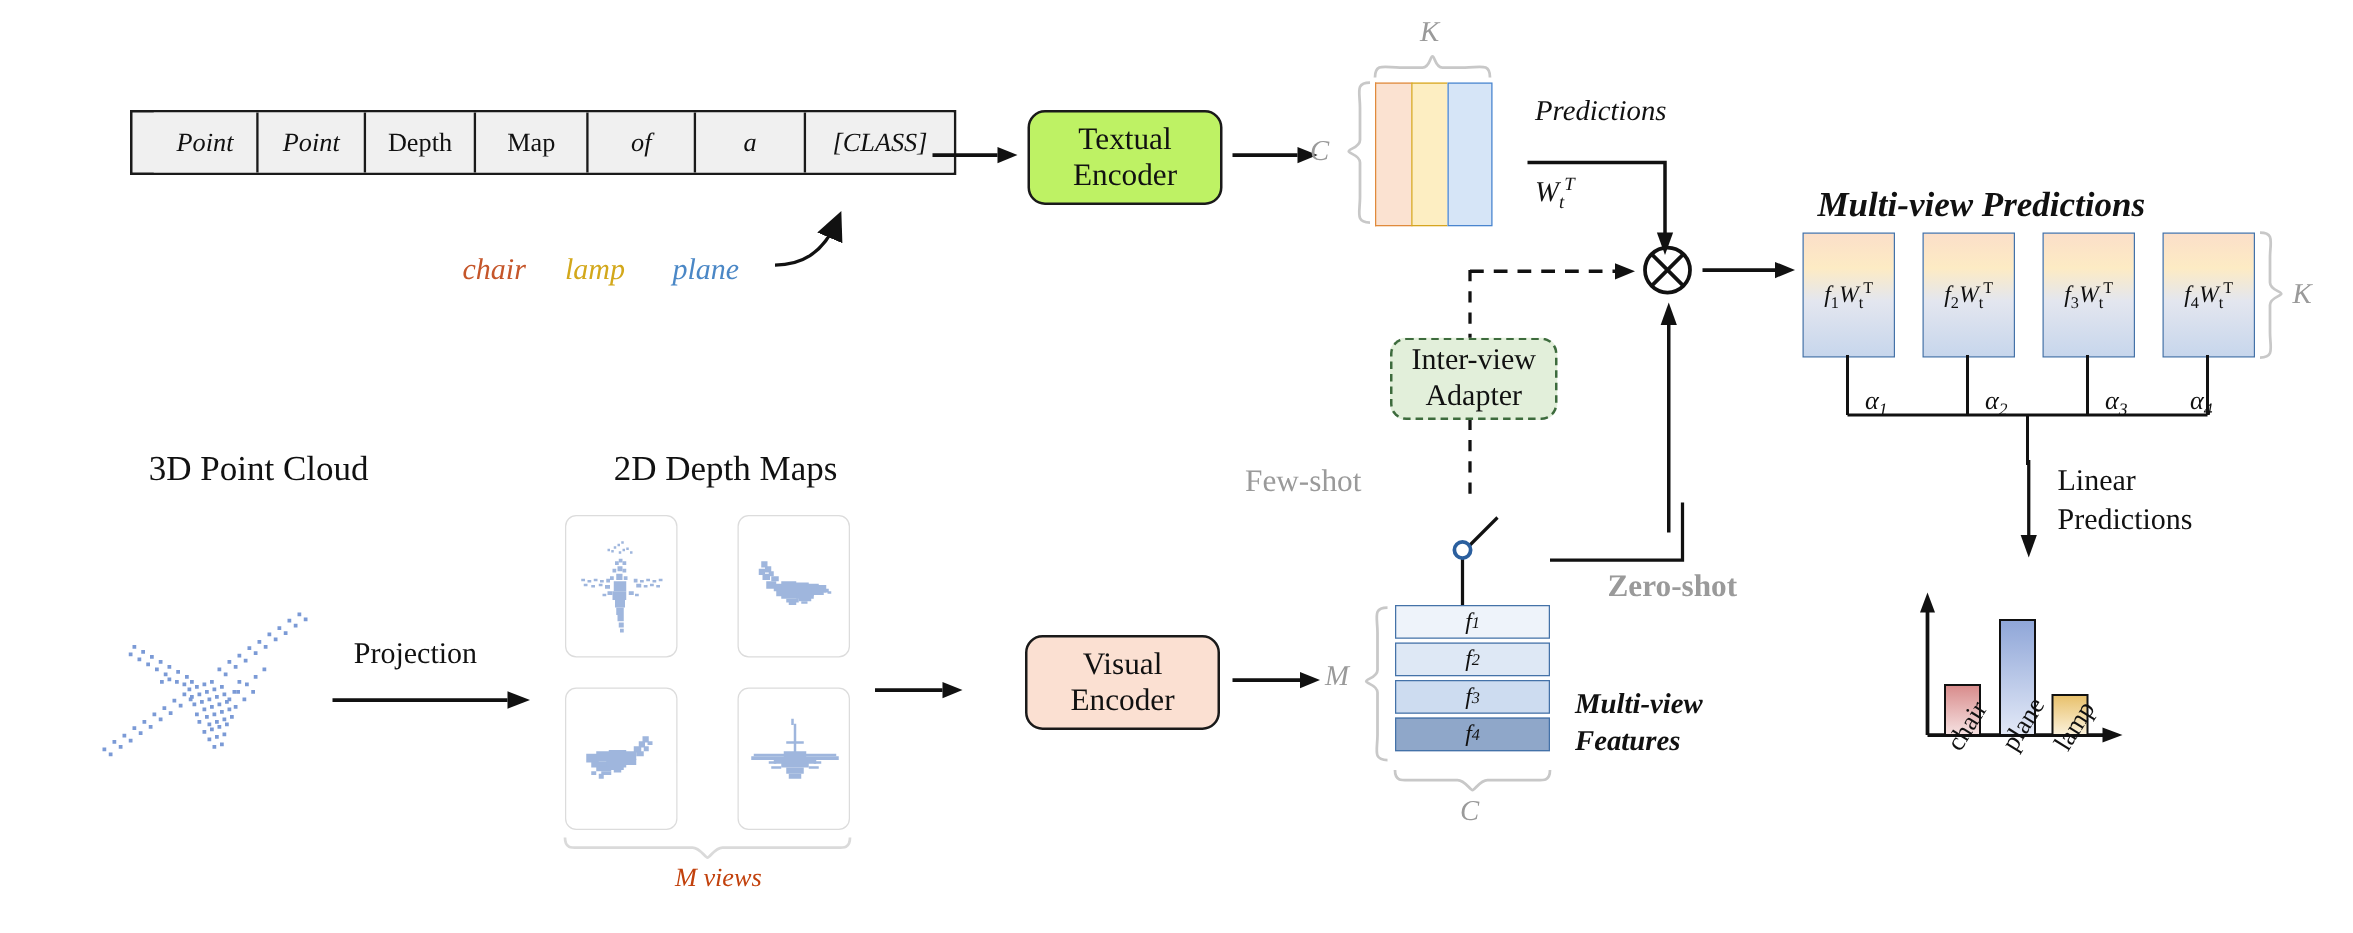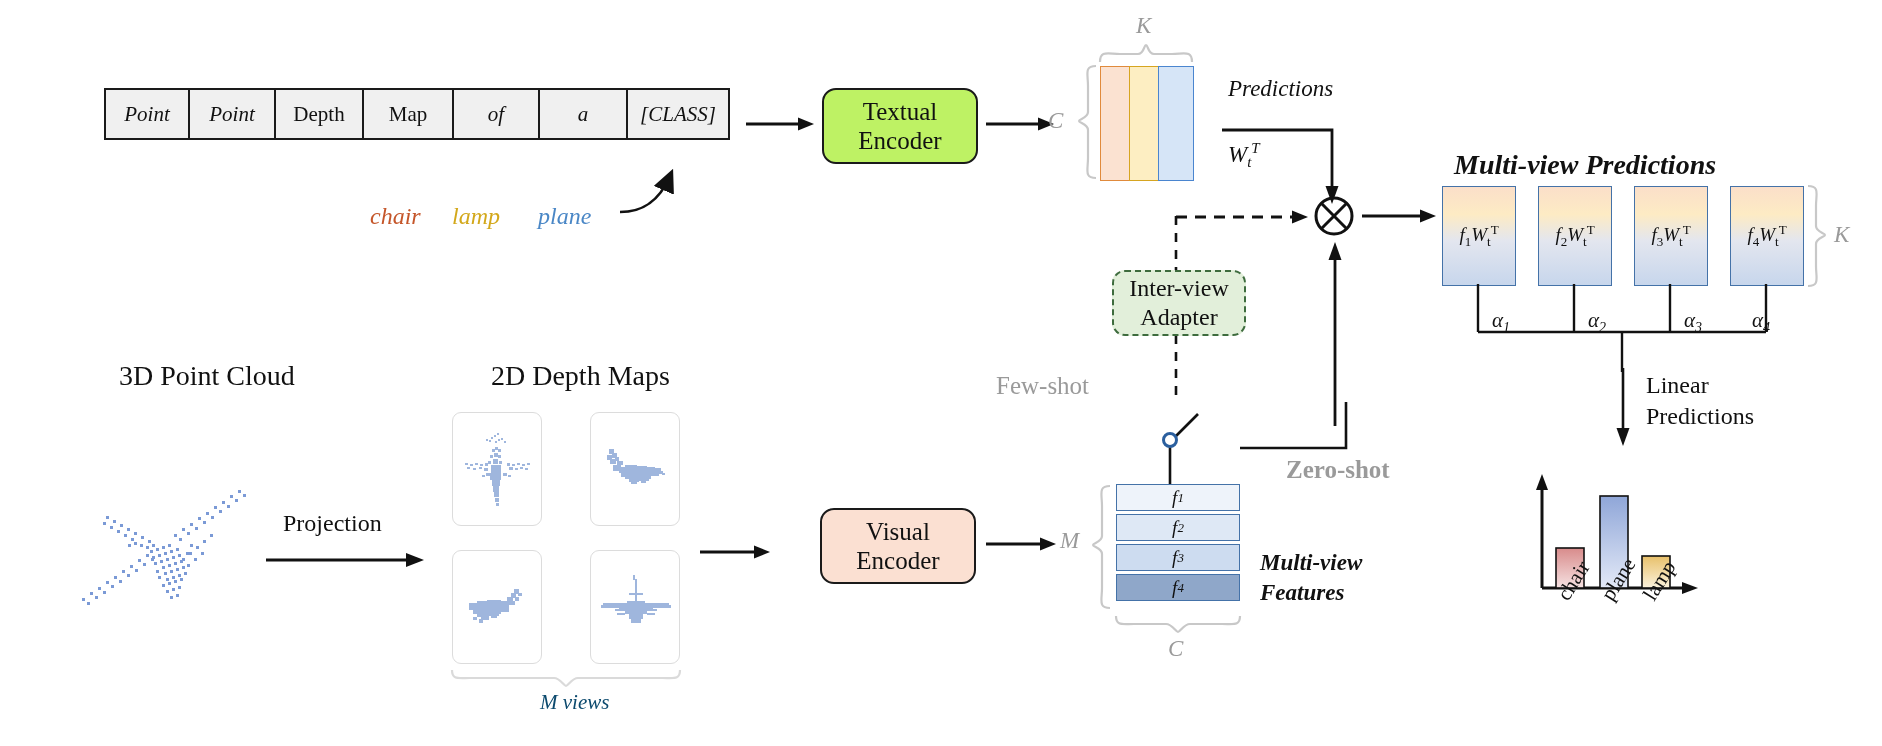--- a/index.html
+++ b/index.html
@@ -2,21 +2,21 @@
 <html><head>
 <meta charset="utf-8">
 <style>
   html,body{margin:0;padding:0;background:#ffffff;}
   body{width:1882px;height:746px;position:relative;overflow:hidden;
        font-family:"Liberation Serif",serif;color:#111;}
   .abs{position:absolute;}
   .ital{font-style:italic;}
   .gray{color:#9a9a9a;}
   
-  #prompt-table{left:104px;top:88px;display:flex;border:2.5px solid #1a1a1a;background:#f0f0f0;}
+  #prompt-table{left:104px;top:88px;display:flex;border:2.5px solid #1a1a1a;background:#f0f0f0;padding-left:17px;}
   #prompt-table .cell{border-right:2.5px solid #1a1a1a;height:48px;line-height:48px;
       text-align:center;font-size:21px;background:#f0f0f0;}
   #prompt-table .cell:last-child{border-right:none;}
   
   .clsword{font-size:24px;font-style:italic;font-family:"Liberation Serif",serif;}
   
   .encbox{border:2.5px solid #1a1a1a;border-radius:14px;display:flex;flex-direction:column;
           align-items:center;justify-content:center;font-size:25px;line-height:1.18;text-align:center;}
   
   #adapter-box{border:2.2px dashed #3d6b3d;border-radius:13px;background:#e2efda;
@@ -32,34 +32,34 @@
   
   .predbox{width:72px;height:98px;border:1.7px solid #4472a8;
       background:linear-gradient(180deg,#fbdfc9 0%,#fdebc4 28%,#e3e6ef 55%,#c7d6ec 100%);
       display:flex;align-items:center;justify-content:center;font-size:19px;}
   
   .thumb{width:88px;height:112px;border:1.2px solid #dcdcdc;border-radius:9px;background:#fff;
       overflow:hidden;}
   .thumb svg{display:block;}
   
   .hdr{font-size:28px;margin-left:23px;}
-  .smgray{font-size:21px;color:#0c4a6e;font-style:italic;}
+  .smgray{font-size:21px;color:#c2410c;font-style:italic;}
   svg{overflow:visible;}
 </style>
 </head>
 <body>
 
 <div class="abs" id="prompt-table">
   <div class="cell ital" style="width:82px">Point</div>
   <div class="cell ital" style="width:84px">Point</div>
   <div class="cell" style="width:86px">Depth</div>
   <div class="cell" style="width:88px">Map</div>
   <div class="cell ital" style="width:84px">of</div>
   <div class="cell ital" style="width:86px">a</div>
-  <div class="cell ital" style="width:100px">[CLASS]</div>
+  <div class="cell ital" style="width:118px">[CLASS]</div>
 </div>
 
 <div class="abs clsword" style="left:370px;top:203px;color:#c5562a">chair</div>
 <div class="abs clsword" style="left:452px;top:203px;color:#d3a81b">lamp</div>
 <div class="abs clsword" style="left:538px;top:203px;color:#4a87c6">plane</div>
 
 <svg class="abs" style="left:610px;top:150px" width="130" height="80">
   <defs>
     <marker id="ah" markerWidth="9" markerHeight="9" refX="6" refY="4.2" orient="auto">
       <path d="M0,0 L9,4.2 L0,8.4 z" fill="#111"></path>

